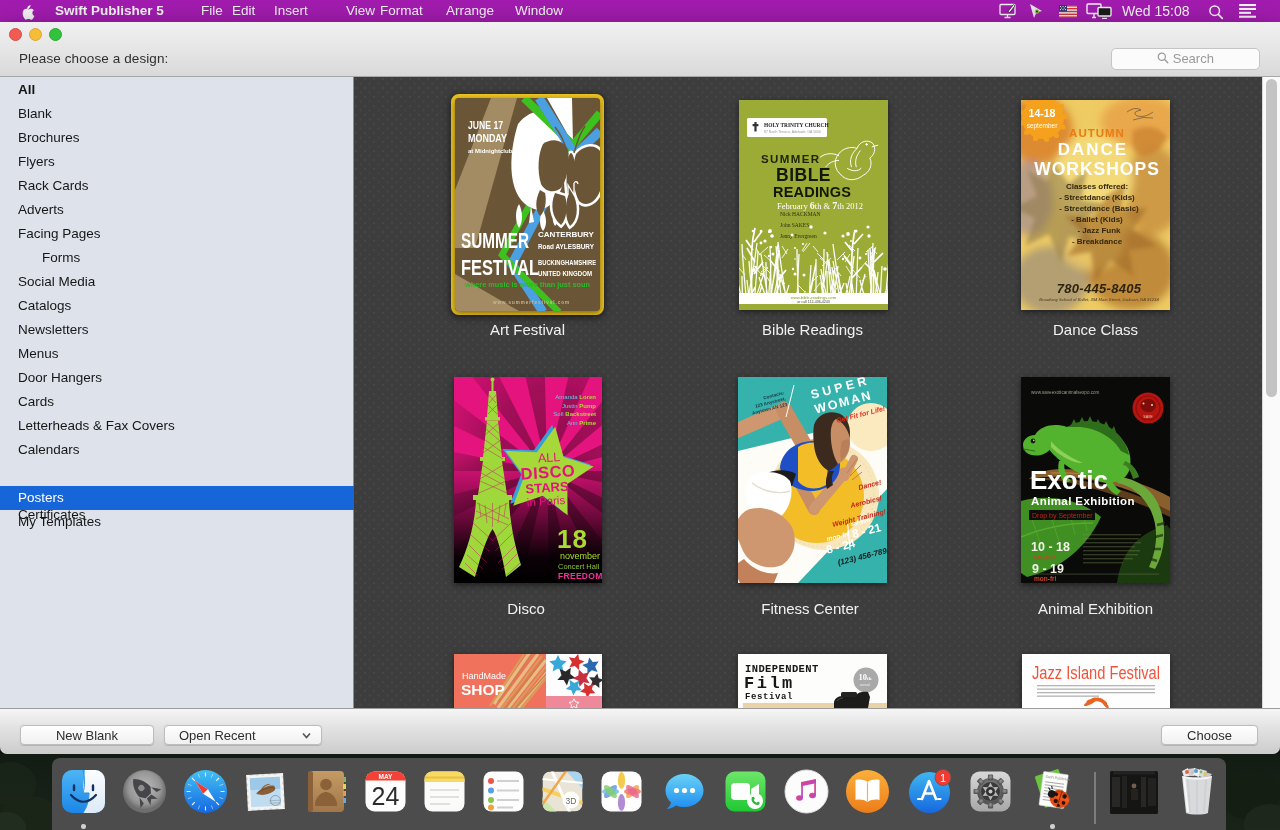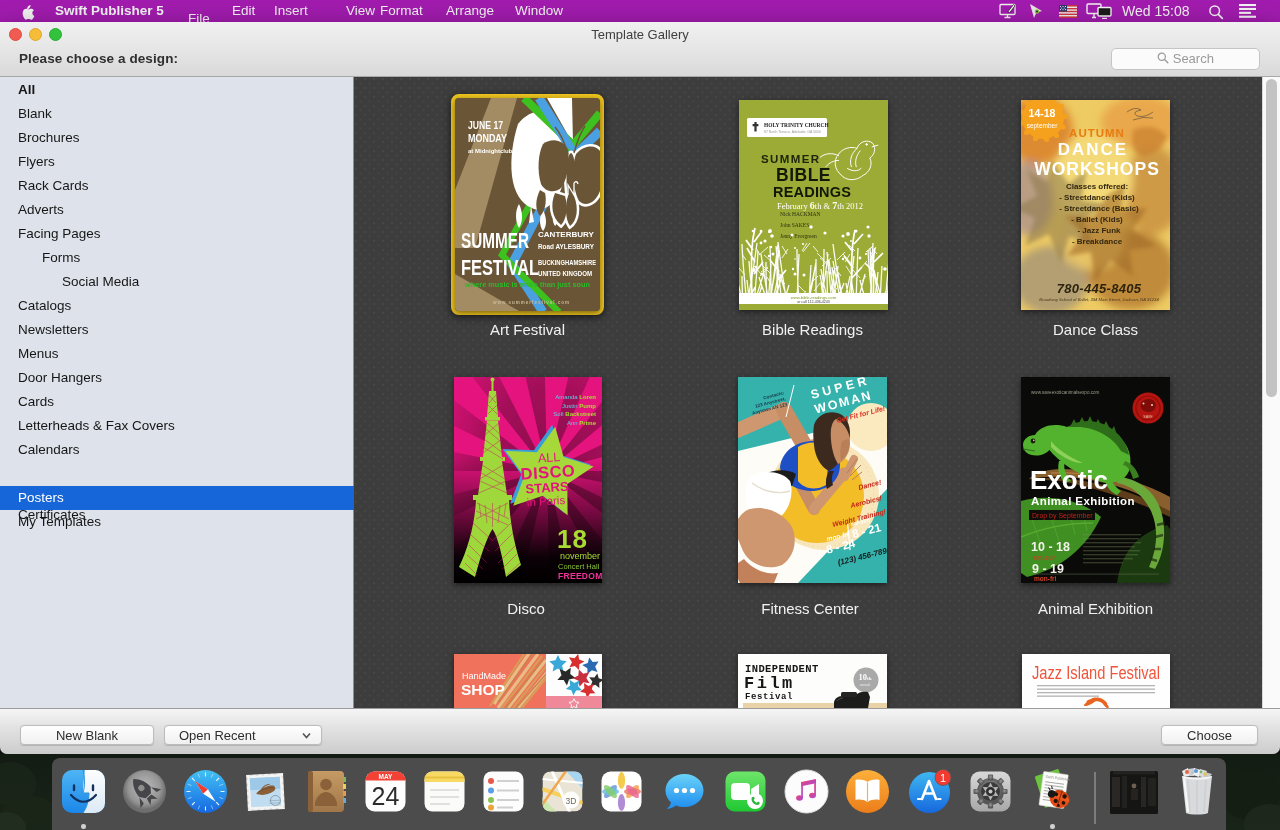--- a/index.html
+++ b/index.html
@@ -8,21 +8,21 @@
 
 #menubar{position:absolute;left:0;top:0;width:1280px;height:22px;background:#a21caf;color:#f3f3f3;font-size:13.5px;}
 #menubar .mi{position:absolute;top:0;line-height:22px;white-space:nowrap;}
 
 #wall{position:absolute;left:0;top:754px;width:1280px;height:76px;background:linear-gradient(180deg,#131c13,#192419);}
 
 #window{position:absolute;left:0;top:22px;width:1280px;height:732px;border-radius:0 0 7px 7px;background:#3d3d3d;box-shadow:0 10px 30px rgba(0,0,0,.5);}
 #header{position:absolute;left:0;top:0;width:1280px;height:54px;background:linear-gradient(180deg,#f0f0f0,#e7e7e7 45%,#d9d9d9);border-bottom:1px solid #a8a8a8;}
 .tl{position:absolute;top:5.5px;width:11.5px;height:11.5px;border-radius:50%;}
 #title{position:absolute;left:0;right:0;top:5px;text-align:center;font-size:13px;color:#404040;}
-#please{position:absolute;left:19px;top:28.5px;font-size:13.5px;font-weight:700;color:#2f2f2f;letter-spacing:.1px;}
+#please{position:absolute;left:19px;top:28.5px;font-size:13.5px;font-weight:400;color:#2f2f2f;letter-spacing:.1px;}
 #search{position:absolute;left:1111px;top:25.5px;width:147px;height:20px;border-radius:5px;background:#fbfbfb;border:1px solid #c5c5c5;color:#9a9a9a;font-size:13px;text-align:center;line-height:20px;}
 
 #sidebar{position:absolute;left:0;top:55px;width:354px;height:653px;background:#dee3eb;border-right:1px solid #8e8e8e;box-sizing:border-box;}
 #sidebar .it{position:absolute;left:18px;height:24px;line-height:24px;font-size:13.5px;color:#161616;white-space:nowrap;}
 #sidebar .sel{position:absolute;left:0;width:354px;height:24px;background:#1666d9;}
 
 #content{position:absolute;left:354px;top:55px;width:908px;height:653px;background-color:#3d3d3d;background-image:radial-gradient(circle at 2px 2px, #464646 1px, transparent 1.5px),radial-gradient(circle at 6.5px 6.5px, #434343 1px, transparent 1.5px);background-size:9px 9px;overflow:hidden;}
 #content .cap{position:absolute;color:#f1f1f1;font-size:15px;text-align:center;width:200px;}
 #content svg.abs{box-shadow:0 2px 6px rgba(0,0,0,.5);}
 #scroll{position:absolute;left:1262px;top:55px;width:18px;height:653px;background:#fafafa;border-left:1px solid #d8d8d8;box-sizing:border-box;}
@@ -36,21 +36,21 @@
 .dot{position:absolute;top:824px;width:4.5px;height:4.5px;border-radius:50%;background:#d0d0d0;}
 </style></head>
 <body>
 <div id="screen">
 
 <div id="menubar">
   <svg class="mi" style="left:21px;top:3.5px" width="14" height="16" viewBox="0 0 14 16">
         <path fill="#f3f3f3" d="M9.6 2.6c.6-.8 1.1-1.9 1-3-.9.1-2 .7-2.7 1.5-.6.7-1.1 1.8-1 2.9 1.1.1 2.1-.6 2.7-1.4zM12.6 8.5c0-2 1.6-2.9 1.7-3-.9-1.4-2.4-1.6-2.9-1.6-1.2-.1-2.4.7-3 .7-.6 0-1.6-.7-2.6-.7-1.3 0-2.6.8-3.3 2-1.4 2.4-.4 6.1 1 8.1.7 1 1.5 2.1 2.5 2-1-.1 1.4-.7 2.6-.7 1.2 0 1.6.7 2.6.7 1.1 0 1.8-1 2.5-2 .8-1.1 1.1-2.2 1.1-2.3-.1 0-2.2-.8-2.2-3.2z" transform="scale(.9) translate(0,1.5)"></path>
       </svg>
   <div class="mi" style="left:55px;font-weight:700;">Swift Publisher 5</div>
-  <div class="mi" style="left:188px;margin-top:8px;">File</div>
+  <div class="mi" style="left:201px;">File</div>
   <div class="mi" style="left:232px;">Edit</div>
   <div class="mi" style="left:274px;">Insert</div>
   <div class="mi" style="left:346px;">View</div>
   <div class="mi" style="left:380px;">Format</div>
   <div class="mi" style="left:446px;">Arrange</div>
   <div class="mi" style="left:515px;">Window</div>
   <div class="mi" style="left:584px;margin-top:22px;">Help</div>
 
   <svg class="mi" style="left:999px;top:3px" width="19" height="16" viewBox="0 0 19 16">
         <g fill="none" stroke="#f3f3f3" stroke-width="1.3">
@@ -106,37 +106,36 @@
           <rect x="0" y="11.7" width="17" height="2.1"></rect>
         </g>
       </svg>
 </div>
 
 <div id="window">
   <div id="header">
     <div class="tl" style="left:8.5px;background:#f05c52;border:0.5px solid #dc4a41;"></div>
     <div class="tl" style="left:28.5px;background:#f6bd38;border:0.5px solid #e0a52c;"></div>
     <div class="tl" style="left:48.5px;background:#33c23c;border:0.5px solid #27a930;"></div>
-    <div id="title">Template Gallery</div>
     <div id="please">Please choose a design:</div>
     <div id="search"><svg width="12" height="12" viewBox="0 0 14 14" style="vertical-align:-1.5px">
             <circle cx="5.6" cy="5.6" r="4.2" fill="none" stroke="#9a9a9a" stroke-width="1.4"></circle>
             <path d="M8.8 8.8 L12.6 12.6" stroke="#9a9a9a" stroke-width="1.6" stroke-linecap="round"></path>
           </svg> Search</div>
   </div>
   <div id="sidebar">
     <div class="it" style="top:1px;font-weight:700;">All</div>
     <div class="it" style="top:25px;">Blank</div>
     <div class="it" style="top:49px;">Brochures</div>
     <div class="it" style="top:73px;">Flyers</div>
     <div class="it" style="top:97px;">Rack Cards</div>
     <div class="it" style="top:121px;">Adverts</div>
     <div class="it" style="top:145px;">Facing Pages</div>
     <div class="it" style="top:169px;margin-left:24px;">Forms</div>
-    <div class="it" style="top:193px;margin-left:44px;">Social Media</div>
+    <div class="it" style="top:193px;">Social Media</div>
     <div class="it" style="top:217px;">Catalogs</div>
     <div class="it" style="top:241px;">Newsletters</div>
     <div class="it" style="top:265px;">Menus</div>
     <div class="it" style="top:289px;">Door Hangers</div>
     <div class="it" style="top:313px;">Cards</div>
     <div class="it" style="top:337px;">Letterheads &amp; Fax Covers</div>
     <div class="it" style="top:361px;">Calendars</div>
     <div class="it" style="top:385px;margin-top:41px;">Certificates</div>
     <div class="sel" style="top:409px;"></div>
     <div class="it" style="top:409px;color:#fff;">Posters</div>

